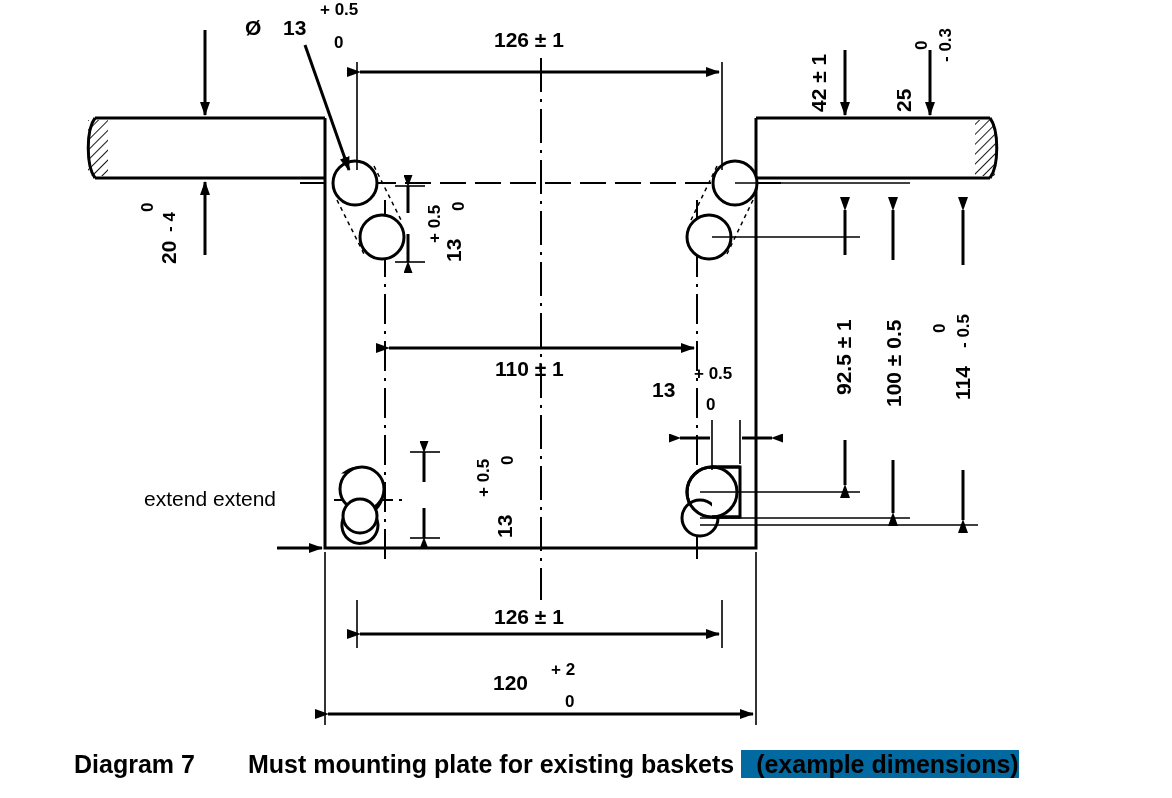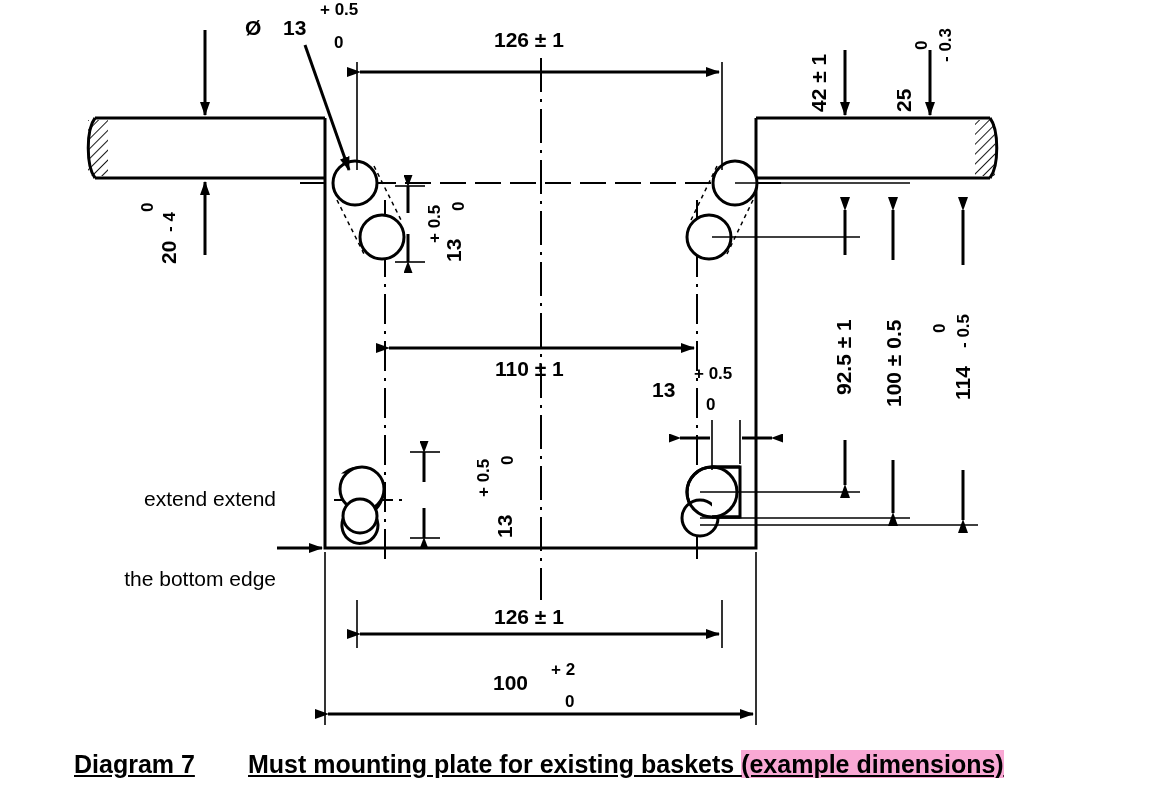--- a/index.html
+++ b/index.html
@@ -56,24 +56,24 @@
     line-height: 1.28;
     text-align: right;
     white-space: pre;
   }
   .caption {
     position: absolute;
     font-family: "Liberation Sans", sans-serif;
     font-weight: bold;
     font-size: 25px;
     white-space: pre;
-    text-decoration: underline;
   }
   .hl {
-    background: #f9a8d4;
+    background: #0369a1;
+    padding-left: 15px;
   }
 </style>
 </head>
 <body>
 
 <div id="stage">
 
   <svg class="drawing" viewBox="0 0 1172 798">
     <defs>
       <marker id="ah" markerWidth="14" markerHeight="10" refX="13" refY="5" orient="auto" markerUnits="userSpaceOnUse">
@@ -276,25 +276,24 @@
   <div class="lbl vert" style="left:952px; top:400px;">114</div>
   <div class="tolstack vert" style="left:930px; top:333px;">0</div>
   <div class="tolstack vert" style="left:954px; top:348px;">- 0.5</div>
 
   <div class="lbl vert" style="left:494px; top:538px;">13</div>
   <div class="tolstack vert" style="left:474px; top:497px;">+ 0.5</div>
   <div class="tolstack vert" style="left:498px; top:465px;">0</div>
 
   <div class="note" style="left:76px; top:432px; width:200px;">
     <div>extend extend</div>
-    <div>the bottom edge</div>
   </div>
 
   <div class="lbl" style="left:494px; top:606px;">126 ± 1</div>
 
-  <div class="lbl" style="left:493px; top:672px;">100</div>
+  <div class="lbl" style="left:493px; top:672px;">120</div>
   <div class="tolstack" style="left:551px; top:660px;">+ 2</div>
   <div class="tolstack" style="left:565px; top:692px;">0</div>
 
   <div class="caption" style="left:74px; top:750px;">Diagram 7</div>
   <div class="caption" style="left:248px; top:750px;"><span>Must mounting plate for existing baskets </span><span class="hl">(example dimensions)</span></div>
 
 </div>
 
 </body></html>

